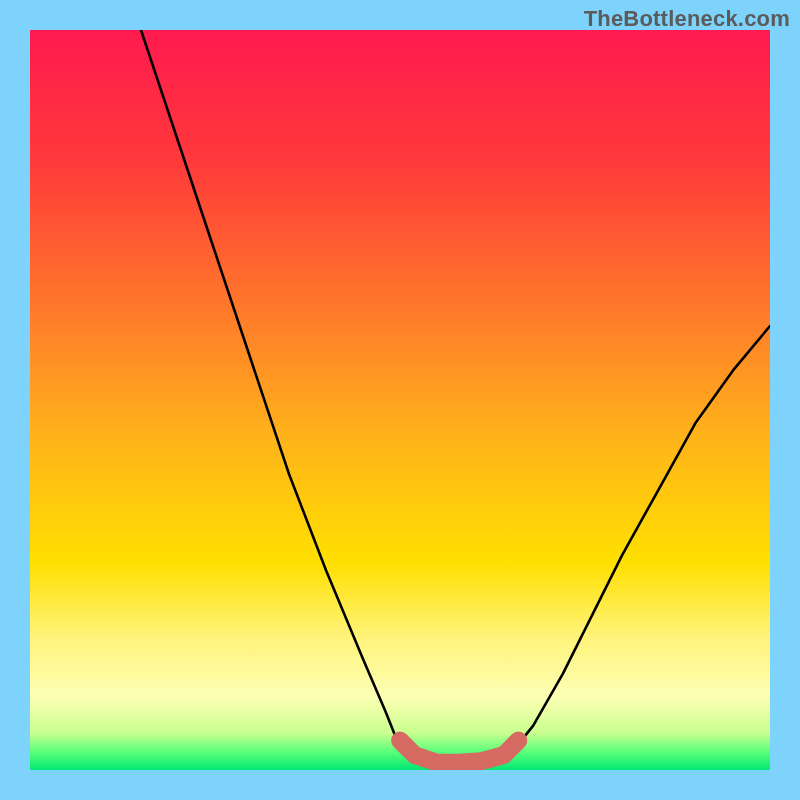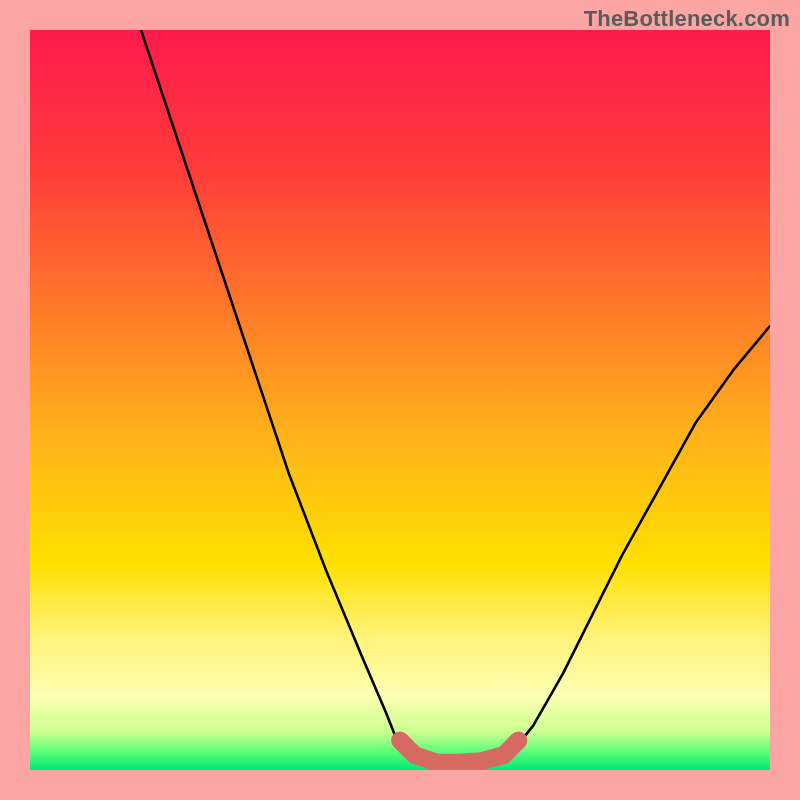--- a/index.html
+++ b/index.html
@@ -10,21 +10,21 @@
     background: #000;
     overflow: hidden;
     font-family: Arial, Helvetica, sans-serif;
   }
   .frame {
     position: absolute;
     left: 0;
     top: 0;
     width: 800px;
     height: 800px;
-    background: #fca5a5;
+    background: #7dd3fc;
   }
   .plot {
     position: absolute;
     left: 30px;
     top: 30px;
     width: 740px;
     height: 740px;
     overflow: hidden;
   }
   .gradient {

